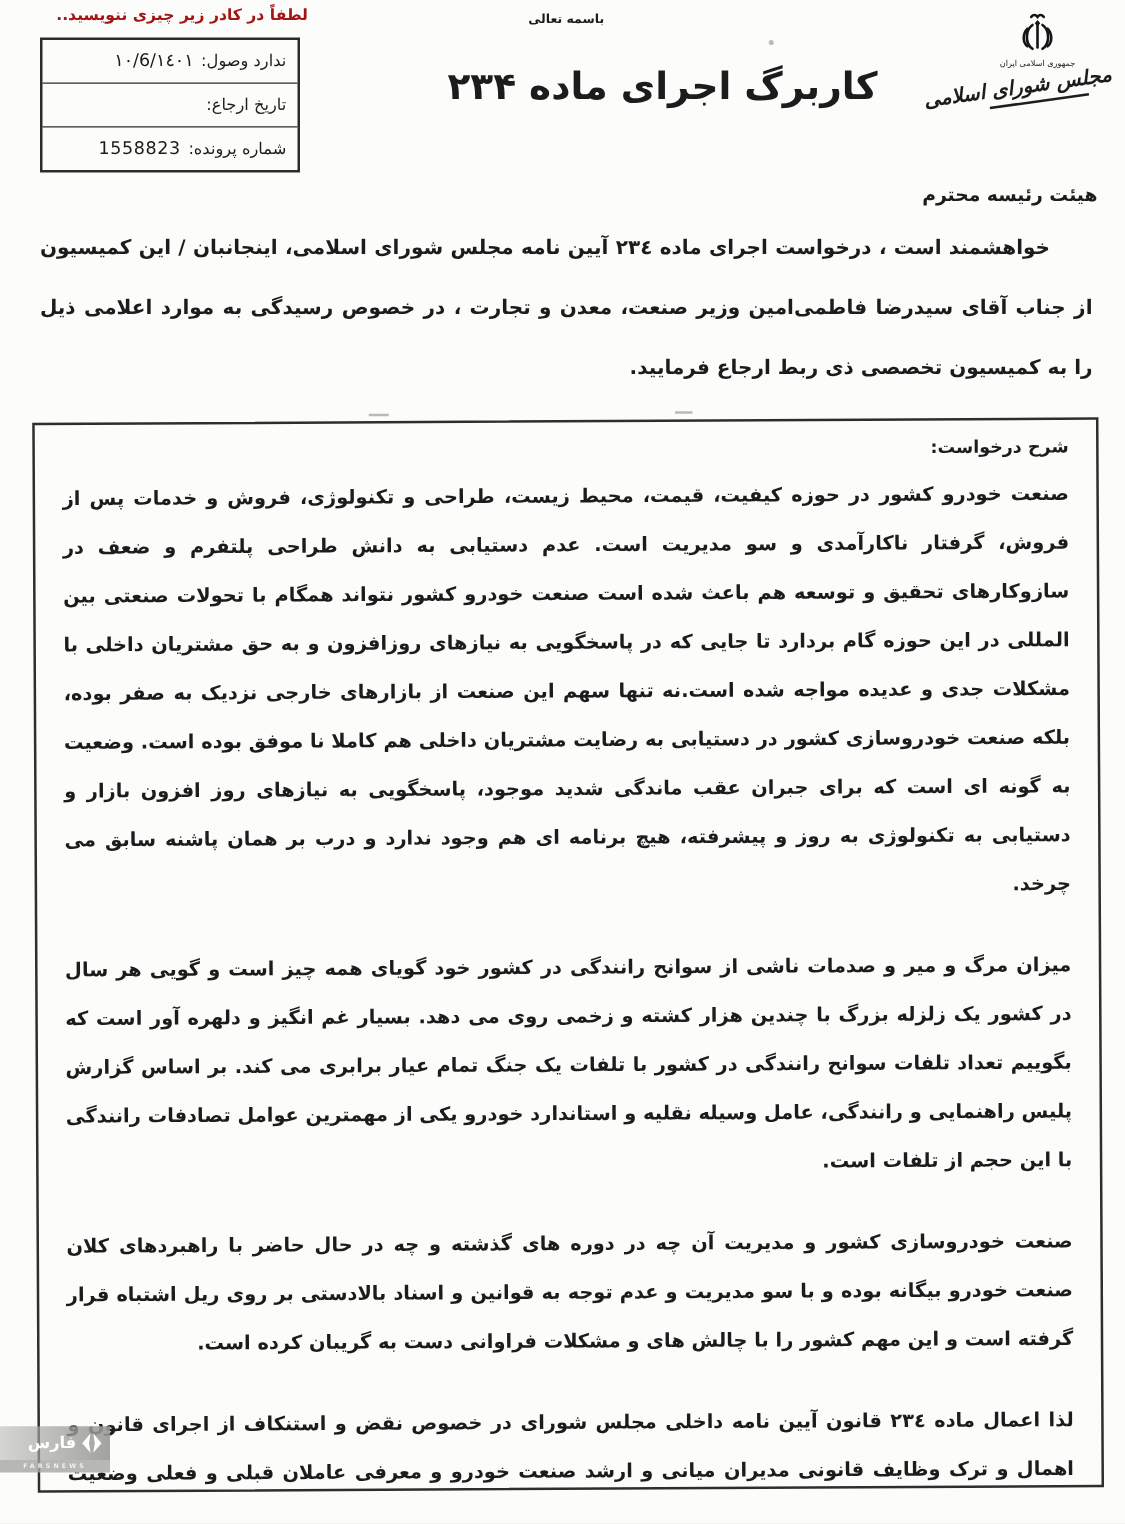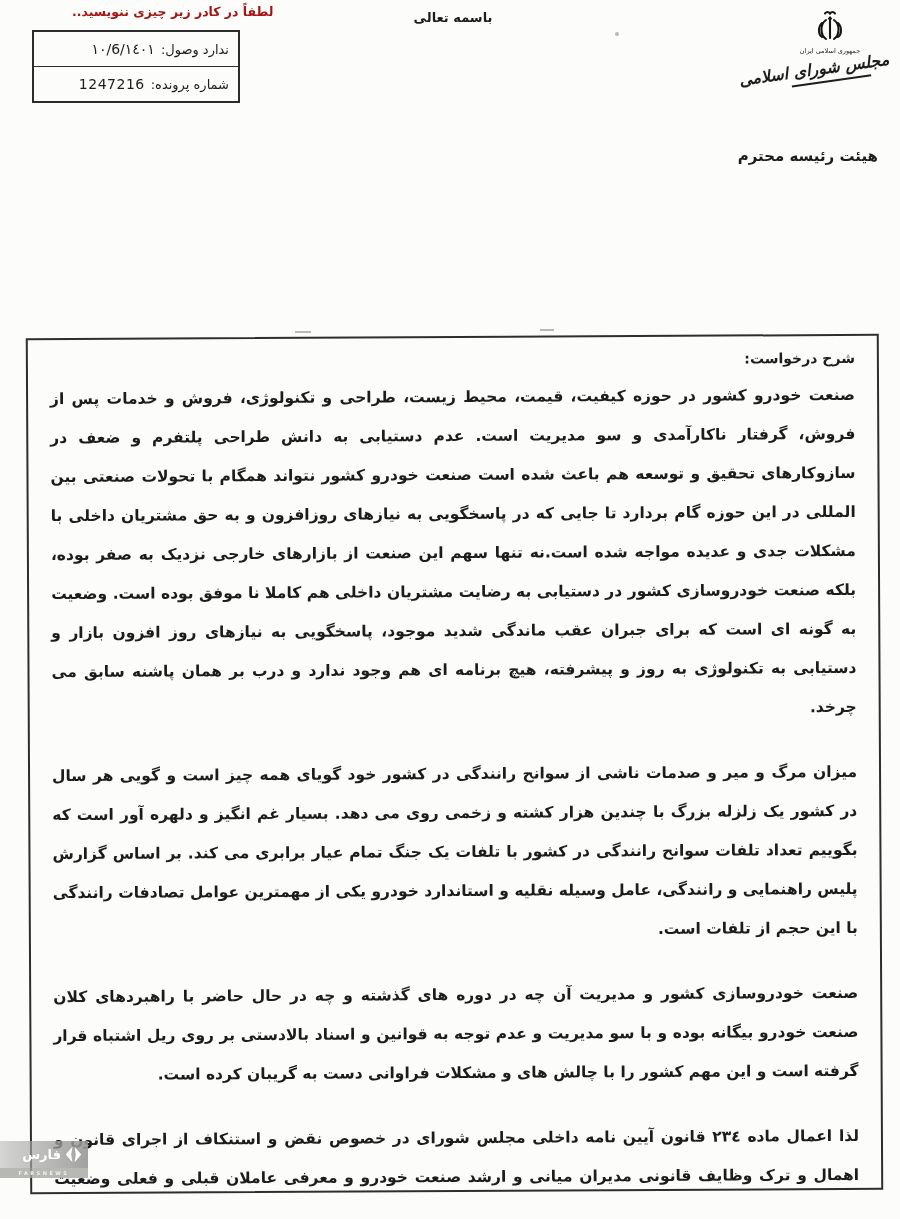--- a/index.html
+++ b/index.html
@@ -4,40 +4,40 @@
 <style>
   html, body { margin:0; padding:0; background:#e9e9e7; }
   .page {
     position:relative; width:900px; height:1219px; margin:0 auto;
     background:#fcfcfa; color:#1c1c1c; overflow:hidden;
     font-family:"DejaVu Sans", sans-serif; direction:rtl;
   }
 
   
   .red-note {
-    position:absolute; top:4px; left:72px;
+    position:absolute; top:4px; left:45px;
     font-size:12.5px; font-weight:bold; color:#a31515; white-space:nowrap;
   }
 
   
   .stamp-box {
     position:absolute; top:30px; left:32px; width:204px;
     border:2px solid #2b2b2b; background:transparent;
   }
   .stamp-row {
     height:34px; display:flex; align-items:center; gap:6px;
     padding:0 9px; font-size:13px; white-space:nowrap;
   }
   .stamp-row + .stamp-row { border-top:1.5px solid #2b2b2b; }
   .stamp-value { font-size:14px; letter-spacing:.5px; }
 
   
   .basmala {
     position:absolute; top:10px; left:388px; width:130px;
-    text-align:center; font-size:13px; font-weight:bold;
+    text-align:center; font-size:10px; font-weight:bold;
   }
   .doc-title {
     position:absolute; top:52px; left:330px; width:400px;
     text-align:center; font-size:30px; font-weight:bold;
   }
 
   
   .logo { position:absolute; top:10px; left:770px; width:120px; text-align:center; }
   .logo svg.emblem { display:block; margin:0 auto; }
   .logo-country { font-size:6.5px; color:#222; margin-top:1px; white-space:nowrap; }
@@ -93,26 +93,31 @@
 <div class="page">
 
   <div class="red-note">لطفاً در کادر زیر چیزی ننویسید..</div>
 
   <div class="stamp-box">
     <div class="stamp-row">
       <span class="stamp-label">ندارد وصول:</span>
       <span class="stamp-value">١٤٠١/6/١٠</span>
     </div>
     <div class="stamp-row">
+      <span class="stamp-label">تاریخ ارجاع:</span>
+      <span class="stamp-value"></span>
+    </div>
+    <div class="stamp-row">
       <span class="stamp-label">شماره پرونده:</span>
-      <span class="stamp-value">1247216</span>
+      <span class="stamp-value">1558823</span>
     </div>
   </div>
 
   <div class="basmala">باسمه تعالی</div>
+  <div class="doc-title">کاربرگ اجرای ماده ۲۳۴</div>
 
   <div class="logo">
     <svg class="emblem" width="32" height="36" viewBox="0 0 32 36" aria-hidden="true">
       <g fill="none" stroke="#161616" stroke-width="2.1" stroke-linecap="round">
         <path d="M11 3.5 q2.5 -3 5 0 q2.5 -3 5 0"></path>
         <path d="M16 9 V28"></path>
         <path d="M12 10 C6 14 6 25 12 29"></path>
         <path d="M8 13 C4 17 4 24 8 27"></path>
         <path d="M20 10 C26 14 26 25 20 29"></path>
         <path d="M24 13 C28 17 28 24 24 27"></path>
@@ -120,20 +125,21 @@
       <path d="M16 6 l2.2 2.6 L16 11.2 l-2.2 -2.6 Z" fill="#161616"></path>
     </svg>
     <div class="logo-country">جمهوری اسلامی ایران</div>
     <div class="logo-name-wrap">
       <div class="logo-name">مجلس شورای اسلامی</div>
       <div class="logo-underline"></div>
     </div>
   </div>
 
   <div class="salutation">هیئت رئیسه محترم</div>
+  <p class="intro">خواهشمند است ، درخواست اجرای ماده ٢٣٤ آیین نامه مجلس شورای اسلامی، اینجانبان / این کمیسیون از جناب آقای سیدرضا فاطمی‌امین وزیر صنعت، معدن و تجارت ، در خصوص رسیدگی به موارد اعلامی ذیل را به کمیسیون تخصصی ذی ربط ارجاع فرمایید.</p>
 
   <div class="artifact a1"></div>
   <div class="artifact a2"></div>
   <div class="artifact dot"></div>
 
   <div class="main-box">
     <p class="request-label">شرح درخواست:</p>
     <p class="body-par">صنعت خودرو کشور در حوزه کیفیت، قیمت، محیط زیست، طراحی و تکنولوژی، فروش و خدمات پس از فروش، گرفتار ناکارآمدی و سو مدیریت است. عدم دستیابی به دانش طراحی پلتفرم و ضعف در سازوکارهای تحقیق و توسعه هم باعث شده است صنعت خودرو کشور نتواند همگام با تحولات صنعتی بین المللی در این حوزه گام بردارد تا جایی که در پاسخگویی به نیازهای روزافزون و به حق مشتریان داخلی با مشکلات جدی و عدیده مواجه شده است.نه تنها سهم این صنعت از بازارهای خارجی نزدیک به صفر بوده، بلکه صنعت خودروسازی کشور در دستیابی به رضایت مشتریان داخلی هم کاملا نا موفق بوده است. وضعیت به گونه ای است که برای جبران عقب ماندگی شدید موجود، پاسخگویی به نیازهای روز افزون بازار و دستیابی به تکنولوژی به روز و پیشرفته، هیچ برنامه ای هم وجود ندارد و درب بر همان پاشنه سابق می چرخد.</p>
     <p class="body-par">میزان مرگ و میر و صدمات ناشی از سوانح رانندگی در کشور خود گویای همه چیز است و گویی هر سال در کشور یک زلزله بزرگ با چندین هزار کشته و زخمی روی می دهد. بسیار غم انگیز و دلهره آور است که بگوییم تعداد تلفات سوانح رانندگی در کشور با تلفات یک جنگ تمام عیار برابری می کند. بر اساس گزارش پلیس راهنمایی و رانندگی، عامل وسیله نقلیه و استاندارد خودرو یکی از مهمترین عوامل تصادفات رانندگی با این حجم از تلفات است.</p>
     <p class="body-par">صنعت خودروسازی کشور و مدیریت آن چه در دوره های گذشته و چه در حال حاضر با راهبردهای کلان صنعت خودرو بیگانه بوده و با سو مدیریت و عدم توجه به قوانین و اسناد بالادستی بر روی ریل اشتباه قرار گرفته است و این مهم کشور را با چالش های و مشکلات فراوانی دست به گریبان کرده است.</p>

